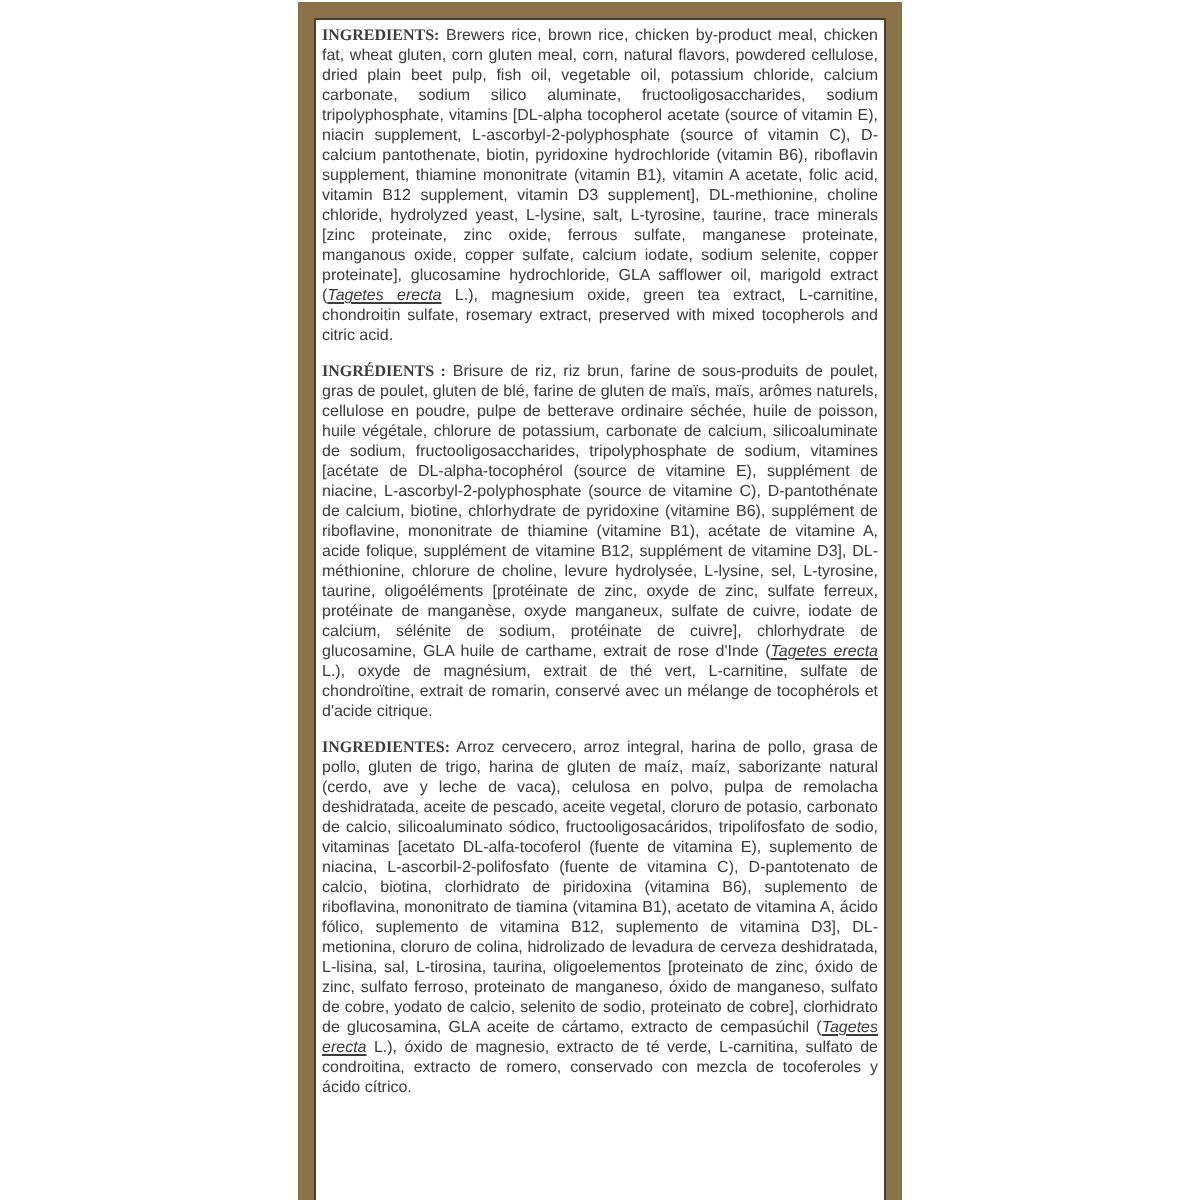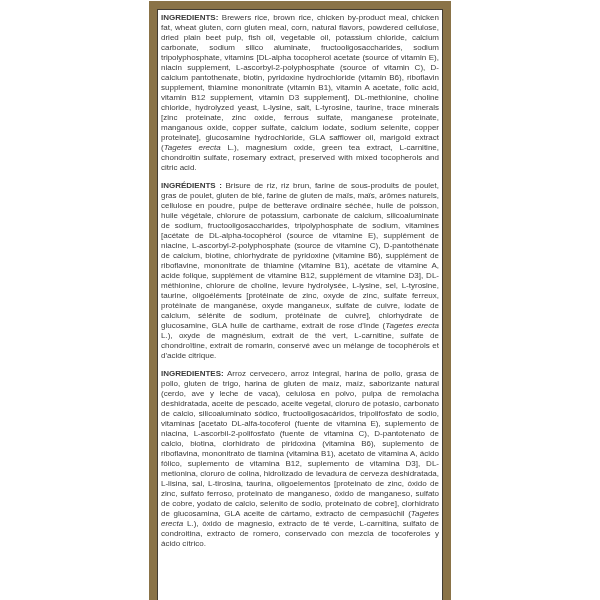--- a/index.html
+++ b/index.html
@@ -33,22 +33,22 @@
   }
   p.ingredients{
     margin:0 0 8px 0;
     font-size:8px;
     line-height:10px;
     color:var(--text);
     text-align:justify;
     letter-spacing:0;
   }
   p.ingredients:first-child{margin-top:1px;}
-  p.ingredients b{font-weight:bold;}
-  p.ingredients i{font-style:italic;}
+  p.ingredients b{font-weight:bold;font-family:Liberation Serif, serif;}
+  p.ingredients i{font-style:italic;text-decoration:underline;}
 </style>
 </head>
 <body>
 
 <div class="frame">
   <div class="inner">
 
     <p class="ingredients"><b>INGREDIENTS:</b><span> Brewers rice, brown rice, chicken by-product meal, chicken fat, wheat gluten, corn gluten meal, corn, natural flavors, powdered cellulose, dried plain beet pulp, fish oil, vegetable oil, potassium chloride, calcium carbonate, sodium silico aluminate, fructooligosaccharides, sodium tripolyphosphate, vitamins [DL-alpha tocopherol acetate (source of vitamin E), niacin supplement, L-ascorbyl-2-polyphosphate (source of vitamin C), D-calcium pantothenate, biotin, pyridoxine hydrochloride (vitamin B6), riboflavin supplement, thiamine mononitrate (vitamin B1), vitamin A acetate, folic acid, vitamin B12 supplement, vitamin D3 supplement], DL-methionine, choline chloride, hydrolyzed yeast, L-lysine, salt, L-tyrosine, taurine, trace minerals [zinc proteinate, zinc oxide, ferrous sulfate, manganese proteinate, manganous oxide, copper sulfate, calcium iodate, sodium selenite, copper proteinate], glucosamine hydrochloride, GLA safflower oil, marigold extract (</span><i>Tagetes erecta</i><span> L.), magnesium oxide, green tea extract, L-carnitine, chondroitin sulfate, rosemary extract, preserved with mixed tocopherols and citric acid.</span></p>
 
     <p class="ingredients"><b>INGRÉDIENTS :</b><span> Brisure de riz, riz brun, farine de sous-produits de poulet, gras de poulet, gluten de blé, farine de gluten de maïs, maïs, arômes naturels, cellulose en poudre, pulpe de betterave ordinaire séchée, huile de poisson, huile végétale, chlorure de potassium, carbonate de calcium, silicoaluminate de sodium, fructooligosaccharides, tripolyphosphate de sodium, vitamines [acétate de DL-alpha-tocophérol (source de vitamine E), supplément de niacine, L-ascorbyl-2-polyphosphate (source de vitamine C), D-pantothénate de calcium, biotine, chlorhydrate de pyridoxine (vitamine B6), supplément de riboflavine, mononitrate de thiamine (vitamine B1), acétate de vitamine A, acide folique, supplément de vitamine B12, supplément de vitamine D3], DL-méthionine, chlorure de choline, levure hydrolysée, L-lysine, sel, L-tyrosine, taurine, oligoéléments [protéinate de zinc, oxyde de zinc, sulfate ferreux, protéinate de manganèse, oxyde manganeux, sulfate de cuivre, iodate de calcium, sélénite de sodium, protéinate de cuivre], chlorhydrate de glucosamine, GLA huile de carthame, extrait de rose d'Inde (</span><i>Tagetes erecta</i><span> L.), oxyde de magnésium, extrait de thé vert, L-carnitine, sulfate de chondroïtine, extrait de romarin, conservé avec un mélange de tocophérols et d'acide citrique.</span></p>

